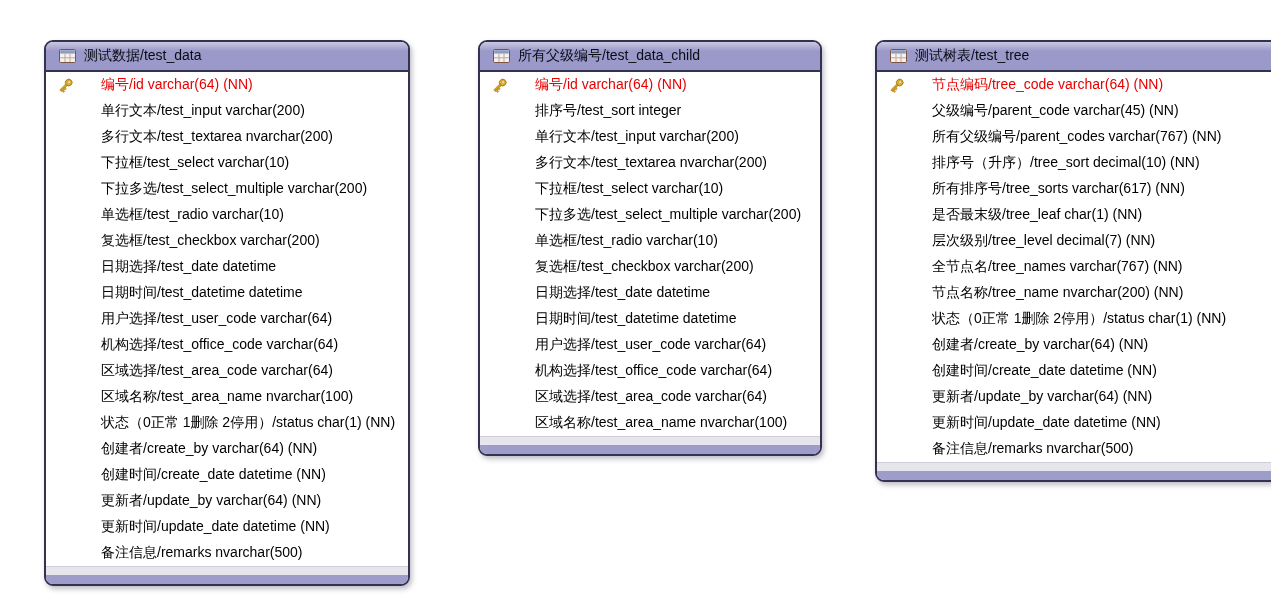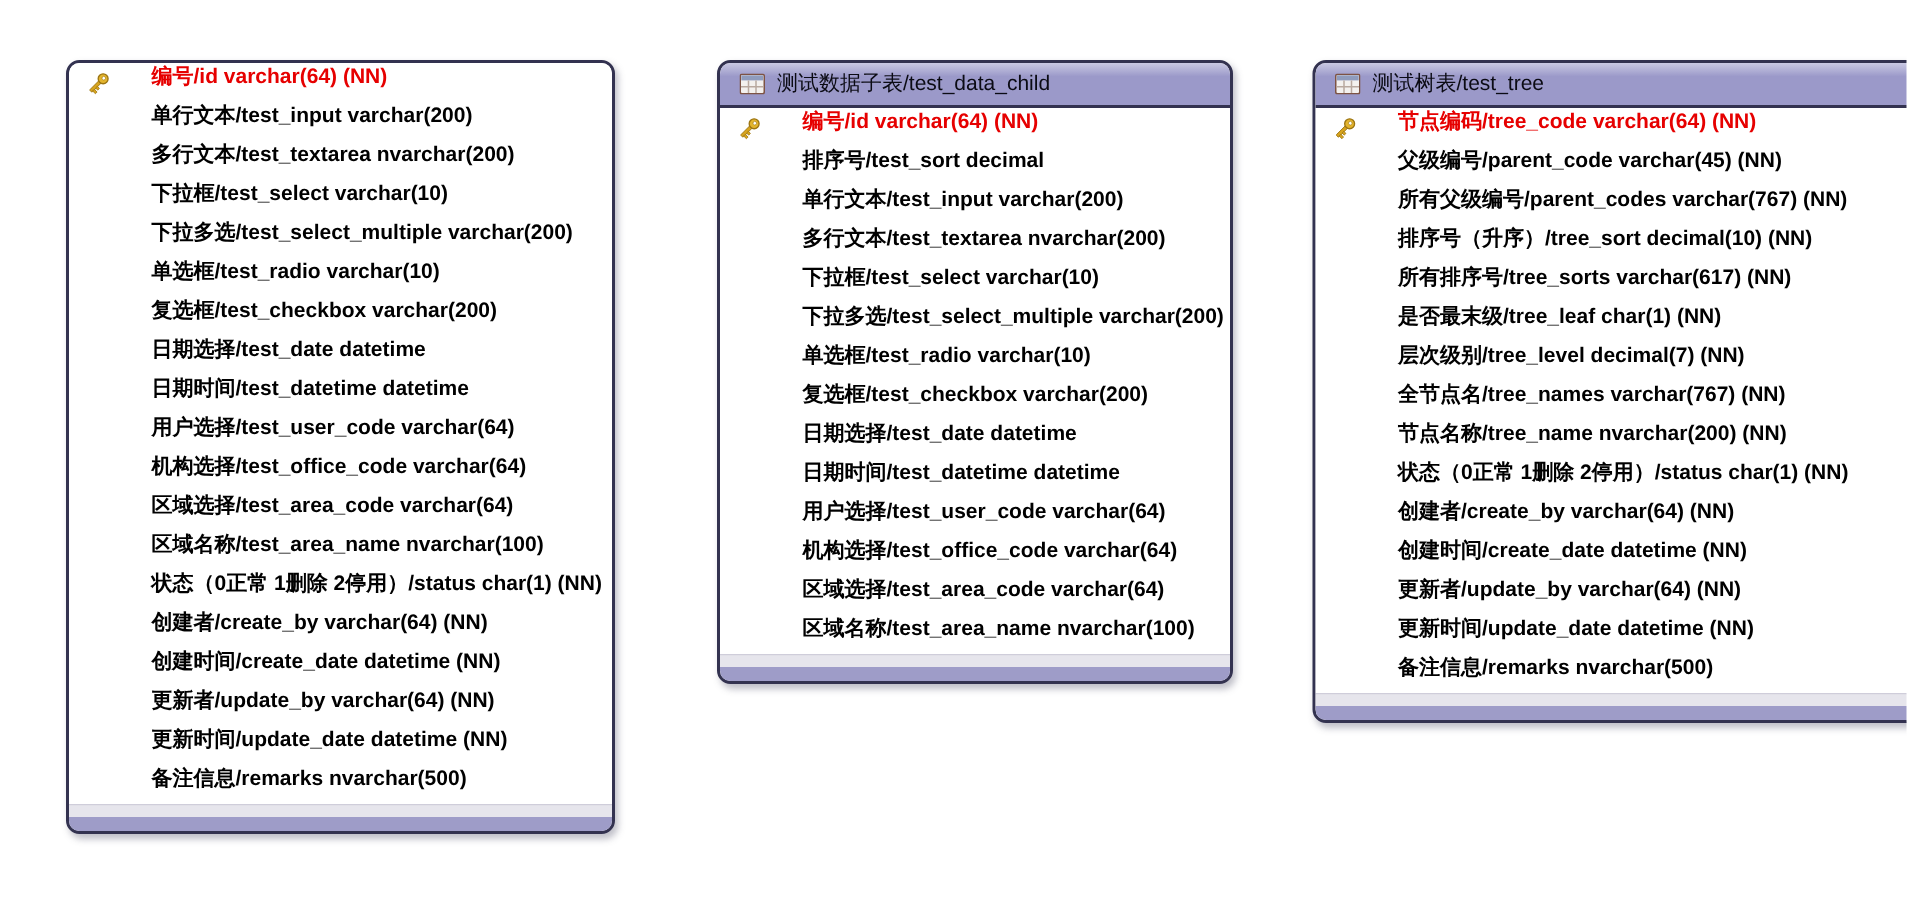--- a/index.html
+++ b/index.html
@@ -26,22 +26,22 @@
     background:linear-gradient(to bottom, var(--header-bg-top,#cac9e3) 0px, var(--header-bg,#9b99c9) 9px);
     border-bottom:2px solid var(--card-border,#333250);
     box-sizing:border-box;
   }
   .table-icon{display:inline-flex;margin-right:8px;flex:none;}
   .table-title{
     font-size:14px;color:#0b0b14;white-space:nowrap;
   }
   .table-body{background:#ffffff;}
   .field-row{
-    height:26px;display:flex;
-    font-size:14px;color:var(--field-text,#000000);font-weight:bold;
+    height:26px;display:flex;align-items:center;
+    font-size:14px;color:var(--field-text,#000000);
   }
   .key-cell{
     width:52px;flex:none;box-sizing:border-box;
     padding-left:10px;display:flex;align-items:center;
   }
   .field-label{
     flex:1;padding-left:3px;white-space:nowrap;overflow:hidden;
   }
   .field-row.pk .field-label{color:var(--pk-text,#e60000);}
   .table-footer{
@@ -50,141 +50,153 @@
     background:linear-gradient(to bottom,
       var(--footer-light,#e6e5ec) 0px, var(--footer-light,#e6e5ec) 8px,
       var(--footer-band,#9e9cc8) 8px, var(--footer-band,#9e9cc8) 17px);
   }
 </style>
 </head>
 <body style="--canvas-bg: #ffffff; --header-bg: #9b99c9; --header-bg-top: #cac9e3; --card-border: #333250; --pk-text: #e60000; --field-text: #000000; --footer-light: #e6e5ec; --footer-band: #9e9cc8; --key-gold: #d7a41e;">
 
 <div class="canvas" id="canvas">
     <div class="table-card" style="left: 44px; top: 40px; width: 366px;">
-    <div class="table-body">
-        <div class="field-row pk">
-    <span class="key-cell">
-      <svg width="20" height="20" viewBox="0 0 20 20">
-        <g transform="rotate(-45 10 10)">
-          <rect x="2.0" y="9.1" width="9.5" height="2.2" rx="0.5" fill="#d7a41e" stroke="#9c7513" stroke-width="0.6"></rect>
-          <rect x="3.0" y="11.0" width="1.6" height="2.6" fill="#d7a41e" stroke="#9c7513" stroke-width="0.5"></rect>
-          <rect x="5.8" y="11.0" width="1.6" height="2.0" fill="#d7a41e" stroke="#9c7513" stroke-width="0.5"></rect>
-          <circle cx="13.7" cy="10.2" r="3.3" fill="#e3b42d" stroke="#9c7513" stroke-width="0.9"></circle>
-          <circle cx="14.3" cy="10.2" r="1.2" fill="#ffffff" stroke="#9c7513" stroke-width="0.4"></circle>
-        </g>
-      </svg>
-    </span>
-    <span class="field-label">编号/id varchar(64) (NN)</span>
-  </div>
-        <div class="field-row">
-    <span class="key-cell"></span>
-    <span class="field-label">单行文本/test_input varchar(200)</span>
-  </div>
-        <div class="field-row">
-    <span class="key-cell"></span>
-    <span class="field-label">多行文本/test_textarea nvarchar(200)</span>
-  </div>
-        <div class="field-row">
-    <span class="key-cell"></span>
-    <span class="field-label">下拉框/test_select varchar(10)</span>
-  </div>
-        <div class="field-row">
-    <span class="key-cell"></span>
-    <span class="field-label">下拉多选/test_select_multiple varchar(200)</span>
-  </div>
-        <div class="field-row">
-    <span class="key-cell"></span>
-    <span class="field-label">单选框/test_radio varchar(10)</span>
-  </div>
-        <div class="field-row">
-    <span class="key-cell"></span>
-    <span class="field-label">复选框/test_checkbox varchar(200)</span>
-  </div>
-        <div class="field-row">
-    <span class="key-cell"></span>
-    <span class="field-label">日期选择/test_date datetime</span>
-  </div>
-        <div class="field-row">
-    <span class="key-cell"></span>
-    <span class="field-label">日期时间/test_datetime datetime</span>
-  </div>
-        <div class="field-row">
-    <span class="key-cell"></span>
-    <span class="field-label">用户选择/test_user_code varchar(64)</span>
-  </div>
-        <div class="field-row">
-    <span class="key-cell"></span>
-    <span class="field-label">机构选择/test_office_code varchar(64)</span>
-  </div>
-        <div class="field-row">
-    <span class="key-cell"></span>
-    <span class="field-label">区域选择/test_area_code varchar(64)</span>
-  </div>
-        <div class="field-row">
-    <span class="key-cell"></span>
-    <span class="field-label">区域名称/test_area_name nvarchar(100)</span>
-  </div>
-        <div class="field-row">
-    <span class="key-cell"></span>
-    <span class="field-label">状态（0正常 1删除 2停用）/status char(1) (NN)</span>
-  </div>
-        <div class="field-row">
-    <span class="key-cell"></span>
-    <span class="field-label">创建者/create_by varchar(64) (NN)</span>
-  </div>
-        <div class="field-row">
-    <span class="key-cell"></span>
-    <span class="field-label">创建时间/create_date datetime (NN)</span>
-  </div>
-        <div class="field-row">
-    <span class="key-cell"></span>
-    <span class="field-label">更新者/update_by varchar(64) (NN)</span>
-  </div>
-        <div class="field-row">
-    <span class="key-cell"></span>
-    <span class="field-label">更新时间/update_date datetime (NN)</span>
-  </div>
-        <div class="field-row">
-    <span class="key-cell"></span>
-    <span class="field-label">备注信息/remarks nvarchar(500)</span>
-  </div>
-      </div>
-    <div class="table-footer"></div>
-  </div>
-    <div class="table-card" style="left: 478px; top: 40px; width: 344px;">
     <div class="table-header">
       <span class="table-icon">
         <svg width="17" height="14" viewBox="0 0 17 14">
           <rect x="0.5" y="0.5" width="16" height="13" rx="1.2" fill="#f4f1ee" stroke="#7d5344"></rect>
           <rect x="1.2" y="1.2" width="14.6" height="3.4" fill="#8f9cbd"></rect>
           <line x1="6" y1="4.6" x2="6" y2="13" stroke="#b9a99f" stroke-width="1"></line>
           <line x1="11" y1="4.6" x2="11" y2="13" stroke="#b9a99f" stroke-width="1"></line>
           <line x1="1" y1="8.8" x2="16" y2="8.8" stroke="#b9a99f" stroke-width="1"></line>
         </svg>
       </span>
-      <span class="table-title">测试数据子表/test_data_child</span>
+      <span class="table-title">测试数据/test_data</span>
     </div>
     <div class="table-body">
         <div class="field-row pk">
     <span class="key-cell">
       <svg width="20" height="20" viewBox="0 0 20 20">
         <g transform="rotate(-45 10 10)">
           <rect x="2.0" y="9.1" width="9.5" height="2.2" rx="0.5" fill="#d7a41e" stroke="#9c7513" stroke-width="0.6"></rect>
           <rect x="3.0" y="11.0" width="1.6" height="2.6" fill="#d7a41e" stroke="#9c7513" stroke-width="0.5"></rect>
           <rect x="5.8" y="11.0" width="1.6" height="2.0" fill="#d7a41e" stroke="#9c7513" stroke-width="0.5"></rect>
           <circle cx="13.7" cy="10.2" r="3.3" fill="#e3b42d" stroke="#9c7513" stroke-width="0.9"></circle>
           <circle cx="14.3" cy="10.2" r="1.2" fill="#ffffff" stroke="#9c7513" stroke-width="0.4"></circle>
         </g>
       </svg>
     </span>
     <span class="field-label">编号/id varchar(64) (NN)</span>
   </div>
         <div class="field-row">
     <span class="key-cell"></span>
-    <span class="field-label">排序号/test_sort decimal</span>
+    <span class="field-label">单行文本/test_input varchar(200)</span>
+  </div>
+        <div class="field-row">
+    <span class="key-cell"></span>
+    <span class="field-label">多行文本/test_textarea nvarchar(200)</span>
+  </div>
+        <div class="field-row">
+    <span class="key-cell"></span>
+    <span class="field-label">下拉框/test_select varchar(10)</span>
+  </div>
+        <div class="field-row">
+    <span class="key-cell"></span>
+    <span class="field-label">下拉多选/test_select_multiple varchar(200)</span>
+  </div>
+        <div class="field-row">
+    <span class="key-cell"></span>
+    <span class="field-label">单选框/test_radio varchar(10)</span>
+  </div>
+        <div class="field-row">
+    <span class="key-cell"></span>
+    <span class="field-label">复选框/test_checkbox varchar(200)</span>
+  </div>
+        <div class="field-row">
+    <span class="key-cell"></span>
+    <span class="field-label">日期选择/test_date datetime</span>
+  </div>
+        <div class="field-row">
+    <span class="key-cell"></span>
+    <span class="field-label">日期时间/test_datetime datetime</span>
+  </div>
+        <div class="field-row">
+    <span class="key-cell"></span>
+    <span class="field-label">用户选择/test_user_code varchar(64)</span>
+  </div>
+        <div class="field-row">
+    <span class="key-cell"></span>
+    <span class="field-label">机构选择/test_office_code varchar(64)</span>
+  </div>
+        <div class="field-row">
+    <span class="key-cell"></span>
+    <span class="field-label">区域选择/test_area_code varchar(64)</span>
+  </div>
+        <div class="field-row">
+    <span class="key-cell"></span>
+    <span class="field-label">区域名称/test_area_name nvarchar(100)</span>
+  </div>
+        <div class="field-row">
+    <span class="key-cell"></span>
+    <span class="field-label">状态（0正常 1删除 2停用）/status char(1) (NN)</span>
+  </div>
+        <div class="field-row">
+    <span class="key-cell"></span>
+    <span class="field-label">创建者/create_by varchar(64) (NN)</span>
+  </div>
+        <div class="field-row">
+    <span class="key-cell"></span>
+    <span class="field-label">创建时间/create_date datetime (NN)</span>
+  </div>
+        <div class="field-row">
+    <span class="key-cell"></span>
+    <span class="field-label">更新者/update_by varchar(64) (NN)</span>
+  </div>
+        <div class="field-row">
+    <span class="key-cell"></span>
+    <span class="field-label">更新时间/update_date datetime (NN)</span>
+  </div>
+        <div class="field-row">
+    <span class="key-cell"></span>
+    <span class="field-label">备注信息/remarks nvarchar(500)</span>
+  </div>
+      </div>
+    <div class="table-footer"></div>
+  </div>
+    <div class="table-card" style="left: 478px; top: 40px; width: 344px;">
+    <div class="table-header">
+      <span class="table-icon">
+        <svg width="17" height="14" viewBox="0 0 17 14">
+          <rect x="0.5" y="0.5" width="16" height="13" rx="1.2" fill="#f4f1ee" stroke="#7d5344"></rect>
+          <rect x="1.2" y="1.2" width="14.6" height="3.4" fill="#8f9cbd"></rect>
+          <line x1="6" y1="4.6" x2="6" y2="13" stroke="#b9a99f" stroke-width="1"></line>
+          <line x1="11" y1="4.6" x2="11" y2="13" stroke="#b9a99f" stroke-width="1"></line>
+          <line x1="1" y1="8.8" x2="16" y2="8.8" stroke="#b9a99f" stroke-width="1"></line>
+        </svg>
+      </span>
+      <span class="table-title">所有父级编号/test_data_child</span>
+    </div>
+    <div class="table-body">
+        <div class="field-row pk">
+    <span class="key-cell">
+      <svg width="20" height="20" viewBox="0 0 20 20">
+        <g transform="rotate(-45 10 10)">
+          <rect x="2.0" y="9.1" width="9.5" height="2.2" rx="0.5" fill="#d7a41e" stroke="#9c7513" stroke-width="0.6"></rect>
+          <rect x="3.0" y="11.0" width="1.6" height="2.6" fill="#d7a41e" stroke="#9c7513" stroke-width="0.5"></rect>
+          <rect x="5.8" y="11.0" width="1.6" height="2.0" fill="#d7a41e" stroke="#9c7513" stroke-width="0.5"></rect>
+          <circle cx="13.7" cy="10.2" r="3.3" fill="#e3b42d" stroke="#9c7513" stroke-width="0.9"></circle>
+          <circle cx="14.3" cy="10.2" r="1.2" fill="#ffffff" stroke="#9c7513" stroke-width="0.4"></circle>
+        </g>
+      </svg>
+    </span>
+    <span class="field-label">编号/id varchar(64) (NN)</span>
+  </div>
+        <div class="field-row">
+    <span class="key-cell"></span>
+    <span class="field-label">排序号/test_sort integer</span>
   </div>
         <div class="field-row">
     <span class="key-cell"></span>
     <span class="field-label">单行文本/test_input varchar(200)</span>
   </div>
         <div class="field-row">
     <span class="key-cell"></span>
     <span class="field-label">多行文本/test_textarea nvarchar(200)</span>
   </div>
         <div class="field-row">

